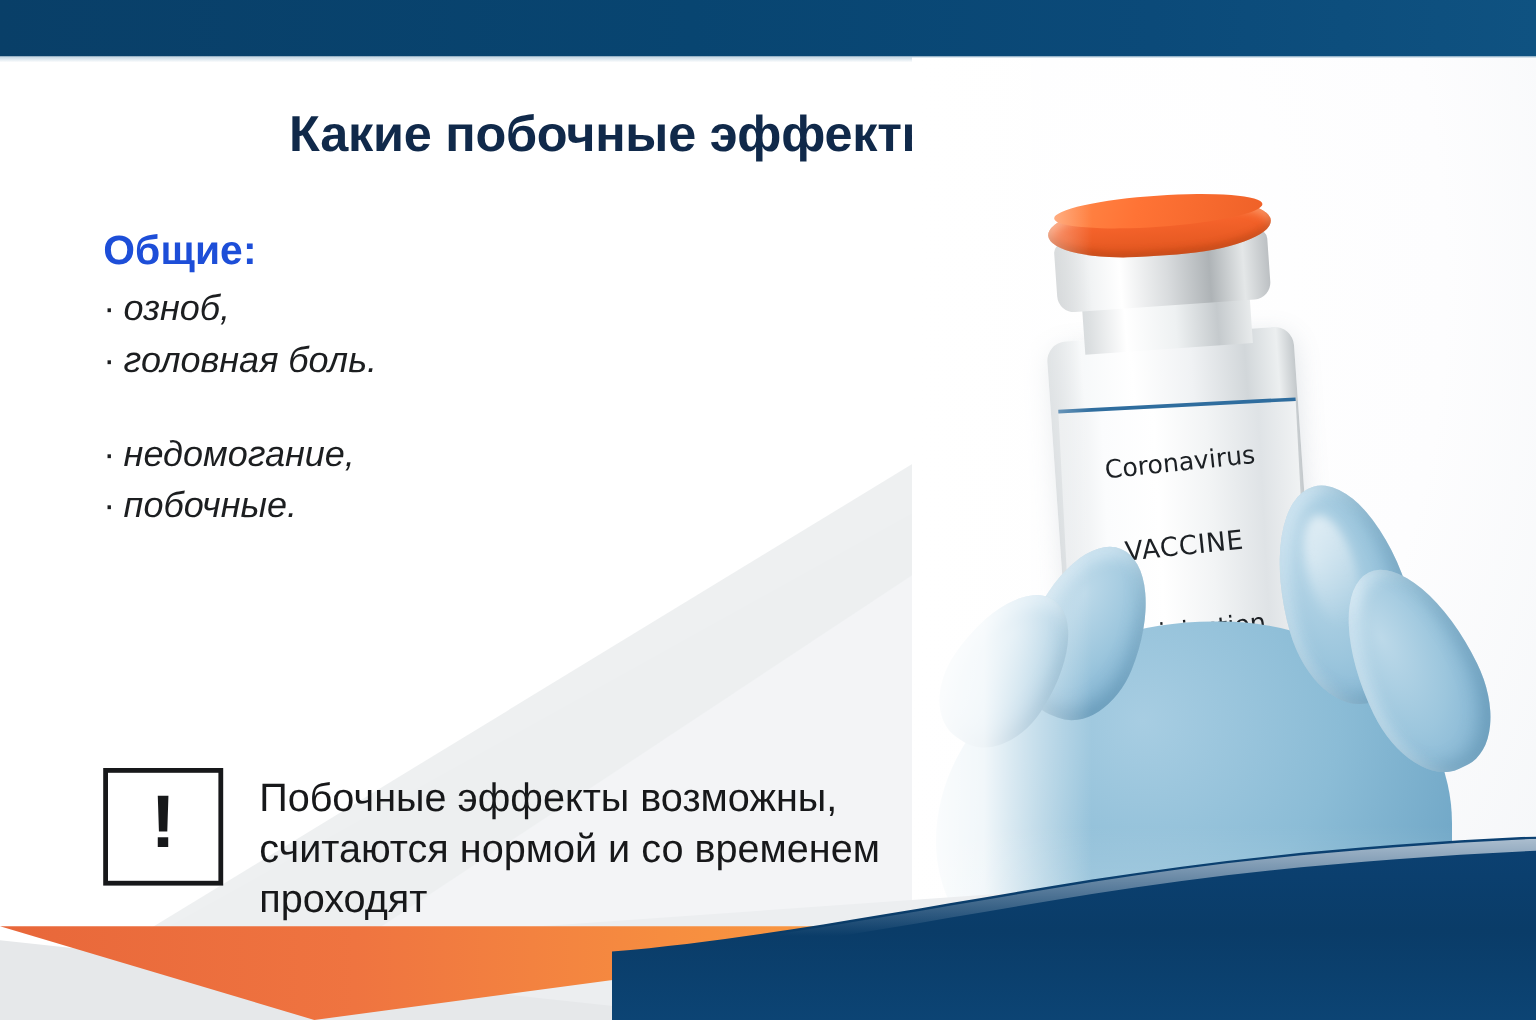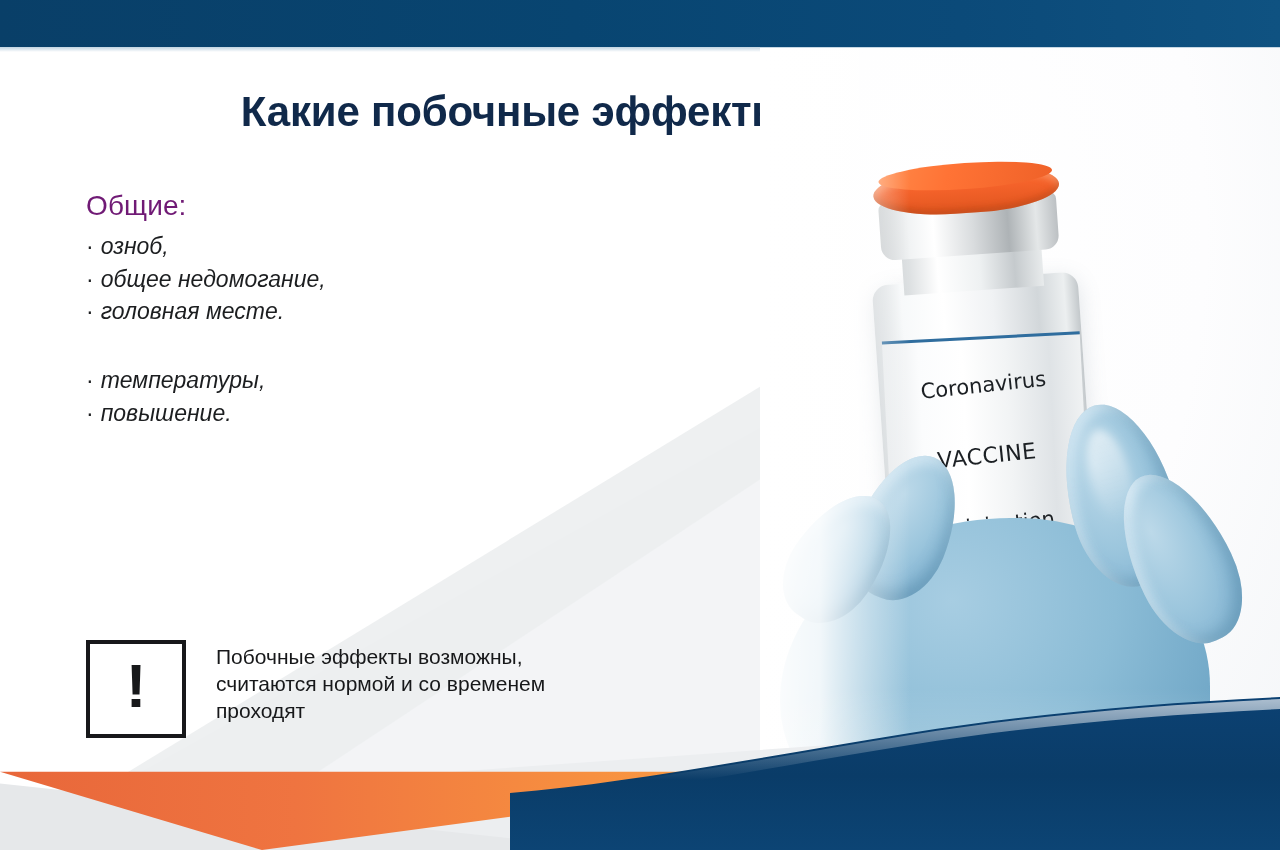--- a/index.html
+++ b/index.html
@@ -99,29 +99,29 @@
     font-weight: 700;
     letter-spacing: -0.2px;
     color: #10294a;
     white-space: nowrap;
   }
 
   
   .content { position: absolute; left: 86px; top: 190px; width: 720px; }
   .group { margin-bottom: 36px; }
   .group-heading {
-    font-size: 28px;
-    font-weight: 400;
-    color: #701a75;
+    font-size: 34px;
+    font-weight: 700;
+    color: #1d4ed8;
     margin: 0 0 8px 0;
     letter-spacing: .1px;
   }
   .bullet-list { list-style: none; margin: 0; padding: 0; }
   .bullet-item {
-    font-size: 23px;
+    font-size: 30px;
     font-style: italic;
     color: #1c1e20;
     line-height: 1.42;
     white-space: nowrap;
     font-stretch: semi-condensed;
   }
   .bullet-dot { margin-right: 7px; font-style: normal; }
 
   
   .note {
@@ -142,21 +142,21 @@
   }
   .note-bang {
     font-size: 62px;
     font-weight: 700;
     line-height: 1;
     color: #17181a;
     transform: translateY(-3px);
   }
   .note-text {
     margin-left: 30px;
-    font-size: 21px;
+    font-size: 33px;
     color: #17181a;
     line-height: 1.28;
     padding-top: 4px;
     white-space: pre-line;
   }
 
   
   .photo {
     position: absolute;
     left: 760px; top: 48px;
@@ -294,35 +294,32 @@
 
   <div class="content">
 
     <div class="group">
       <div class="group-heading">Общие:</div>
       <ul class="bullet-list">
         <li class="bullet-item">
           <span class="bullet-dot">·</span><span>озноб,</span>
         </li>
         <li class="bullet-item">
-          <span class="bullet-dot">·</span><span>общее недомогание,</span>
-        </li>
-        <li class="bullet-item">
-          <span class="bullet-dot">·</span><span>головная месте.</span>
+          <span class="bullet-dot">·</span><span>головная боль.</span>
         </li>
       </ul>
     </div>
 
     <div class="group">
       <ul class="bullet-list">
         <li class="bullet-item">
-          <span class="bullet-dot">·</span><span>температуры,</span>
+          <span class="bullet-dot">·</span><span>недомогание,</span>
         </li>
         <li class="bullet-item">
-          <span class="bullet-dot">·</span><span>повышение.</span>
+          <span class="bullet-dot">·</span><span>побочные.</span>
         </li>
       </ul>
     </div>
 
   </div>
 
   <div class="note">
     <div class="note-box">
       <span class="note-bang">!</span>
     </div>

